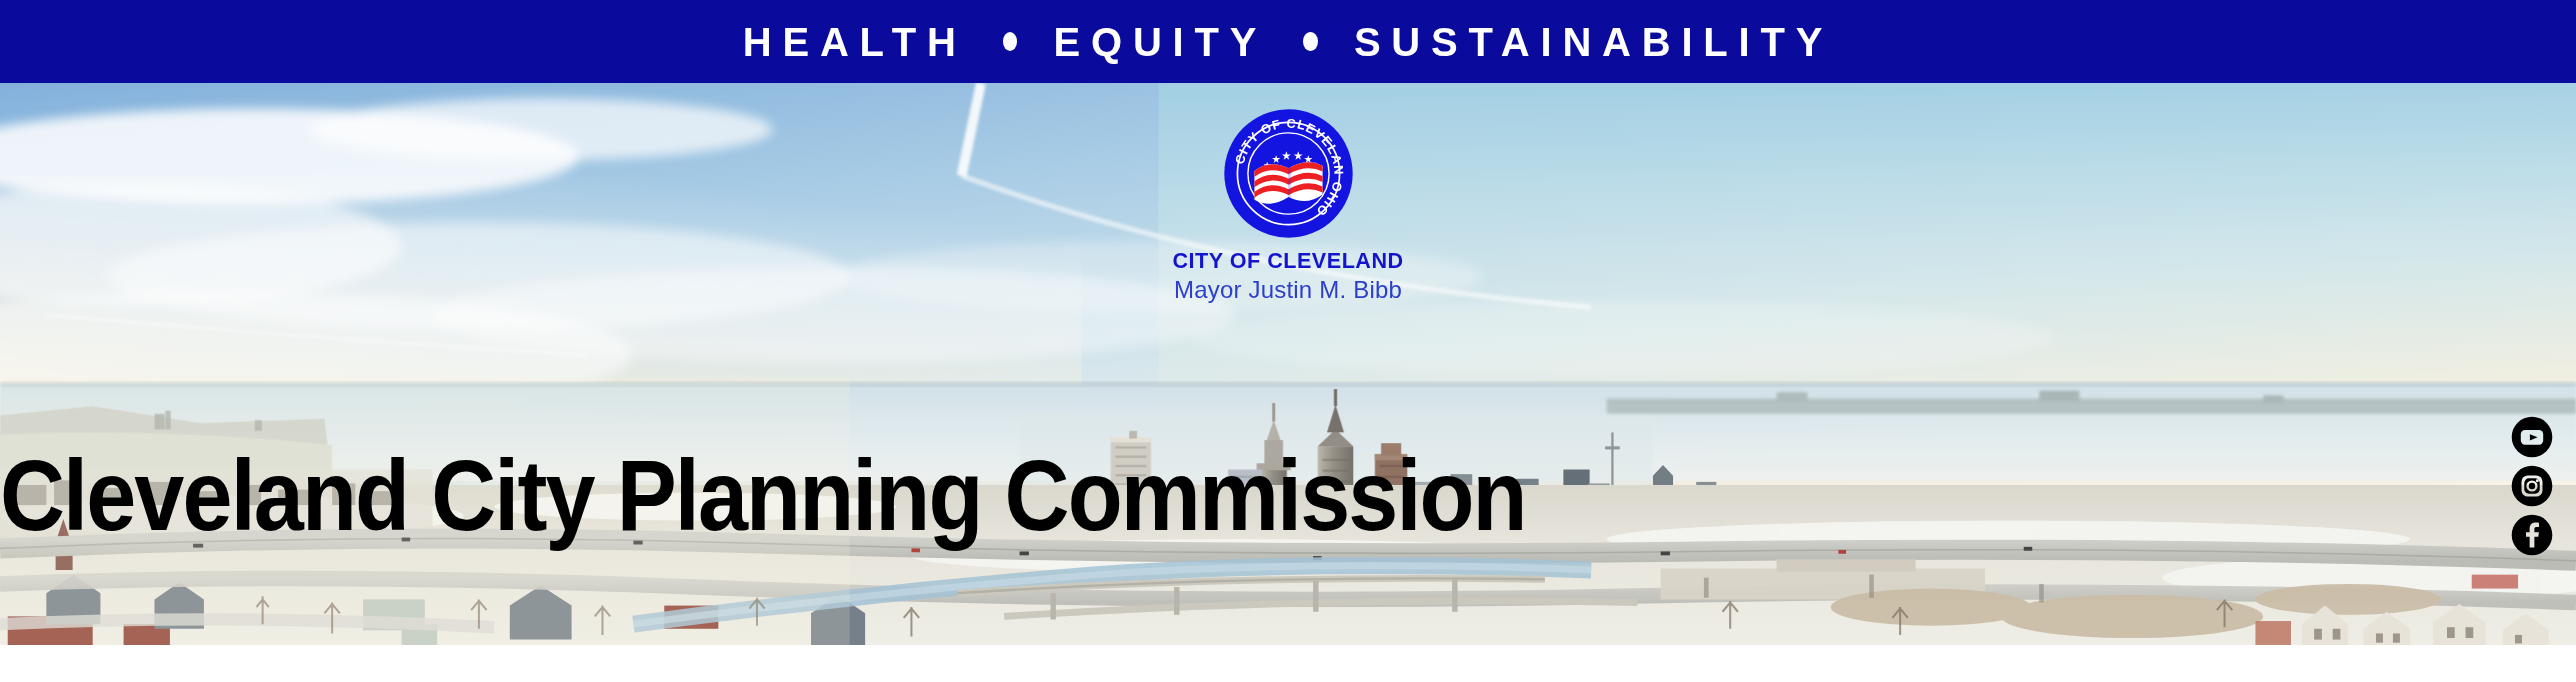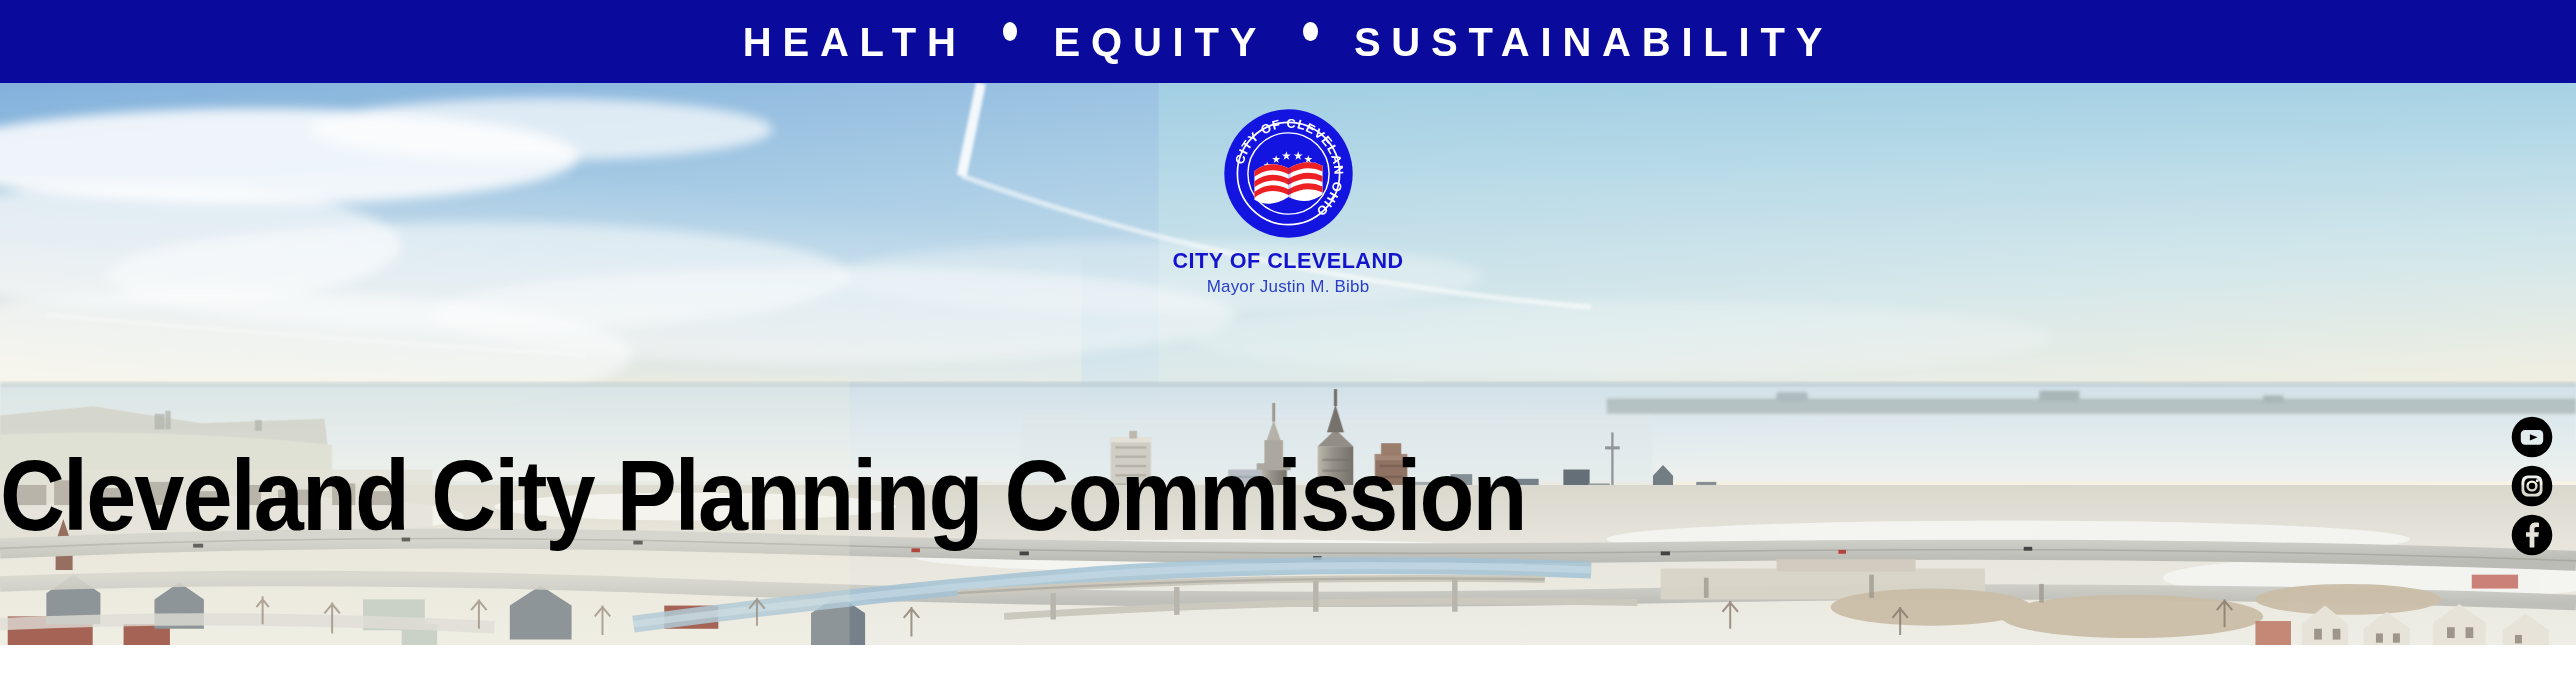--- a/index.html
+++ b/index.html
@@ -7,21 +7,21 @@
   body { font-family:"Liberation Sans", sans-serif; }
 
   #page { position:relative; width:2576px; height:682px; background:#fff; overflow:hidden; }
 
   
   #banner {
     position:absolute; left:0; top:0; width:2576px; height:83px;
     background:#0A0A9C;
     display:flex; align-items:center; justify-content:center;
   }
-  #banner-inner { display:flex; align-items:flex-start; justify-content:center; gap:0; }
+  #banner-inner { display:flex; align-items:center; justify-content:center; gap:0; }
   .banner-word {
     color:#ffffff; font-family:"Liberation Sans", sans-serif;
     font-weight:bold; font-size:40px; letter-spacing:10.8px;
     line-height:1; white-space:nowrap;
   }
   .banner-dot {
     width:14.7px; height:19.3px; border-radius:50%;
     background:#ffffff; margin:0 36px; flex:none;
   }
 
@@ -39,21 +39,21 @@
     pointer-events:none;
   }
   #seal { width:131px; height:131px; display:block; }
   #seal-title {
     margin-top:10.8px; color:#1414CC; font-weight:bold;
     font-size:21.6px; letter-spacing:0.5px;
     font-family:"Liberation Sans", sans-serif; line-height:1;
   }
   #seal-sub {
     margin-top:7px; color:#2B3FC9; font-weight:normal;
-    font-size:17px; letter-spacing:0.2px;
+    font-size:24px; letter-spacing:0.2px;
     font-family:"Liberation Sans", sans-serif; line-height:1;
   }
 
   
   #headline {
     position:absolute; left:0; top:456px; width:2576px;
     text-align:left; pointer-events:none;
   }
   #headline span {
     display:inline-block; color:#000000;

